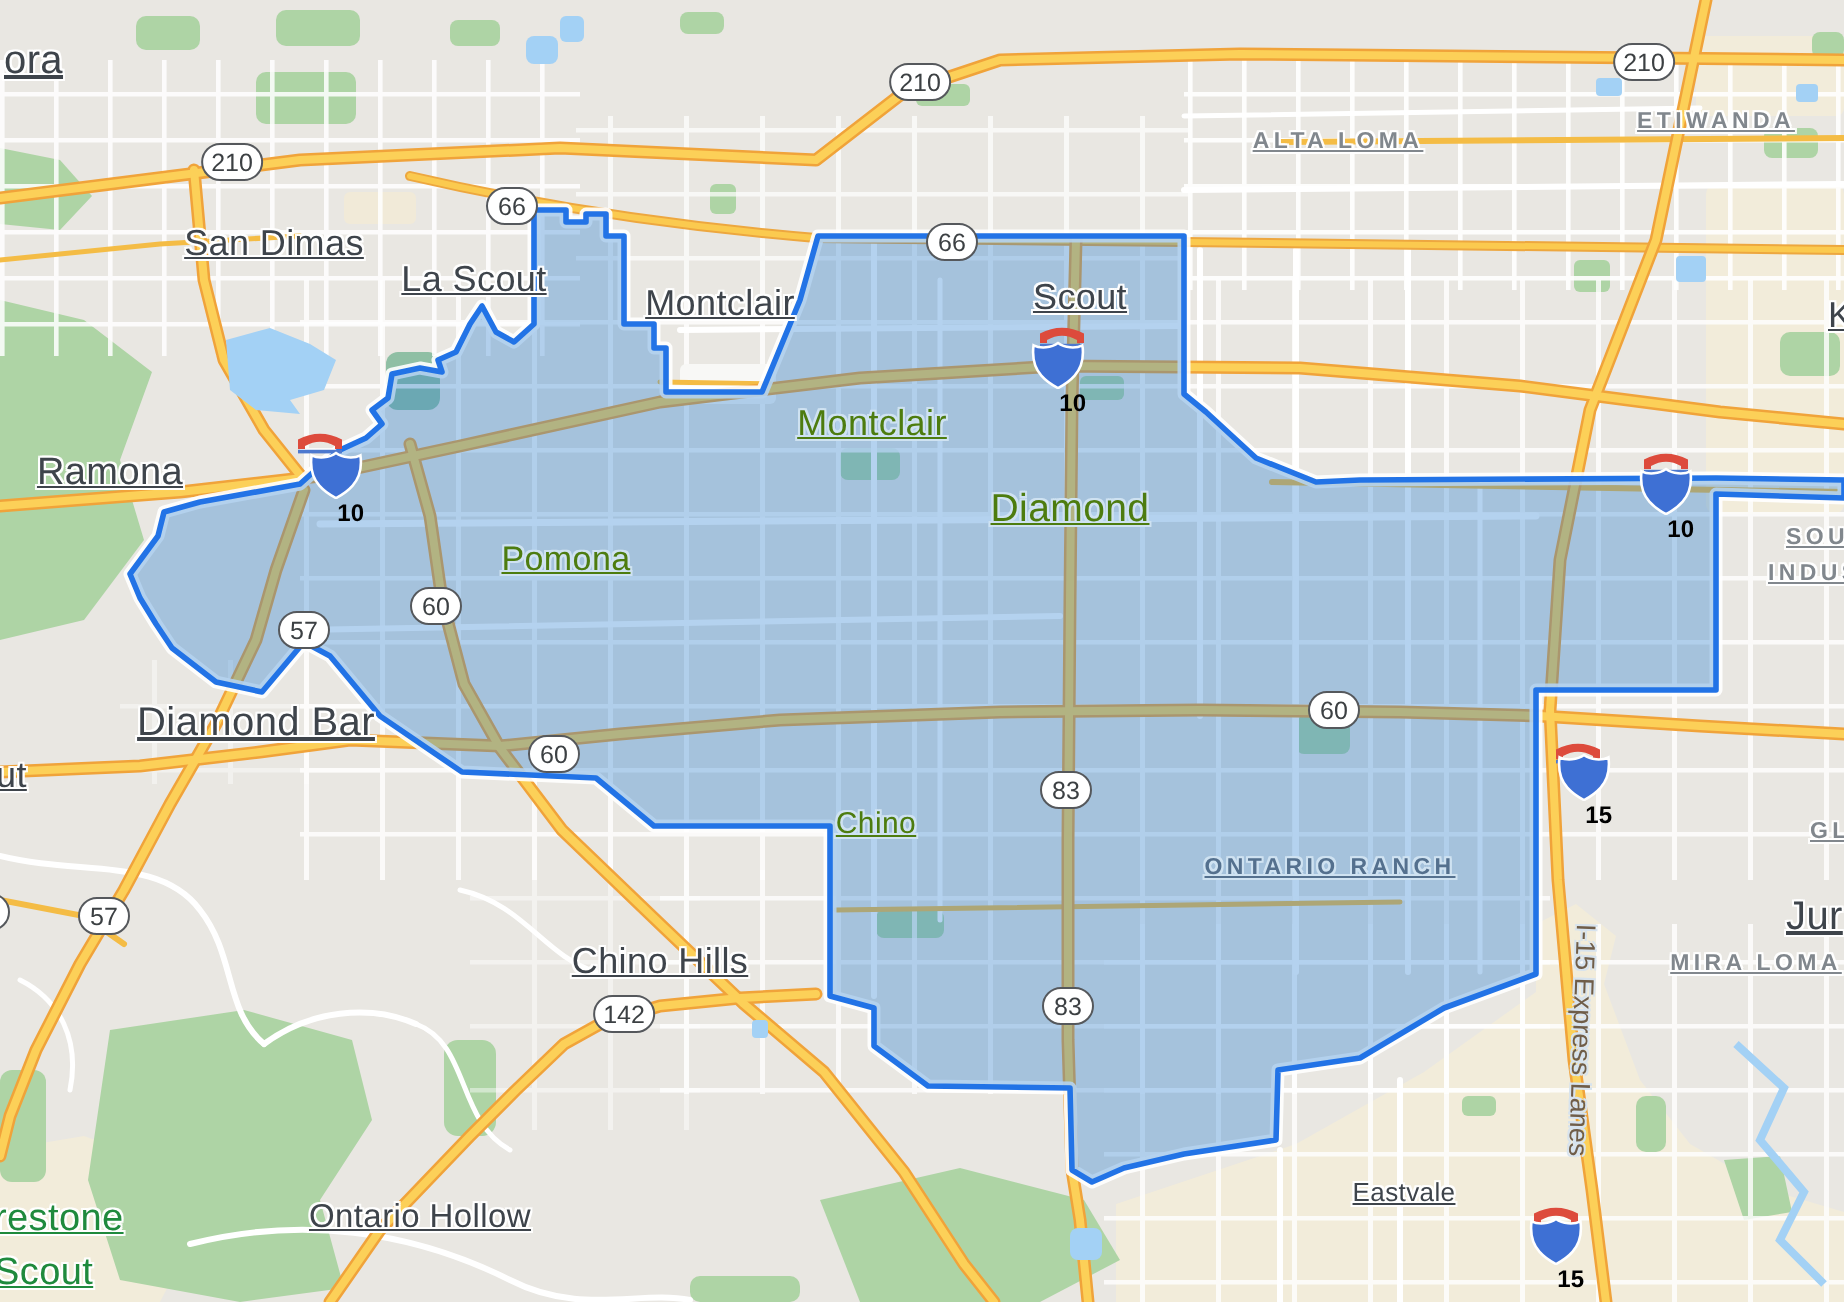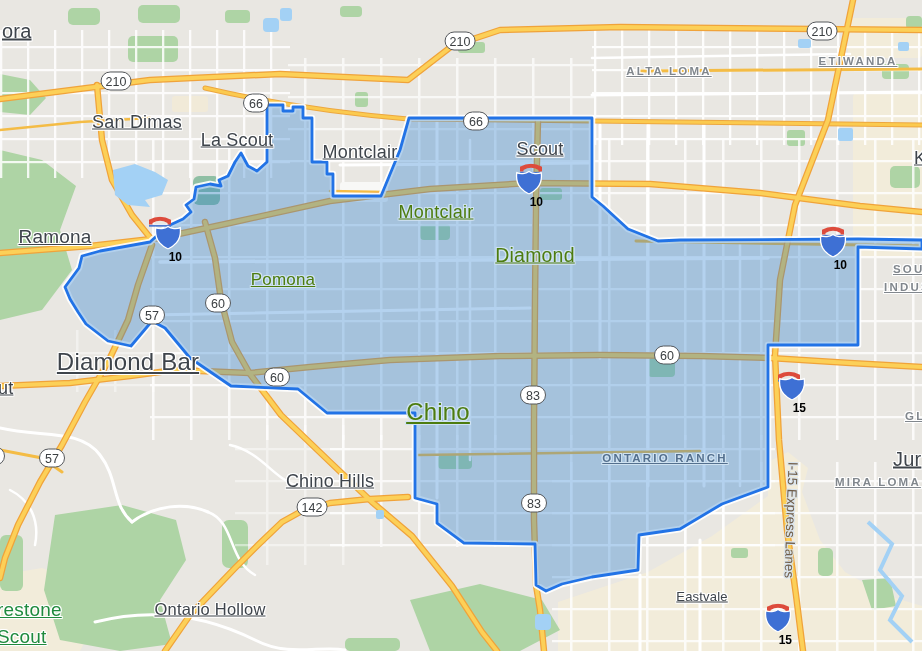--- a/index.html
+++ b/index.html
@@ -11,21 +11,21 @@
        font-family:"Liberation Sans",sans-serif;letter-spacing:.2px;
        text-shadow:-1px -1px 0 rgba(255,255,255,.9),1px -1px 0 rgba(255,255,255,.9),
        -1px 1px 0 rgba(255,255,255,.9),1px 1px 0 rgba(255,255,255,.9),
        0 -1px 0 rgba(255,255,255,.9),0 1px 0 rgba(255,255,255,.9),
        -1px 0 0 rgba(255,255,255,.9),1px 0 0 rgba(255,255,255,.9);text-decoration:underline;}
   .lbl.ll{transform:translateY(-50%);}
   .lbl.in{color:#4d7c0f;
        text-shadow:-1px -1px 0 #cfe2f1,1px -1px 0 #cfe2f1,-1px 1px 0 #cfe2f1,1px 1px 0 #cfe2f1,
        0 -1px 0 #cfe2f1,0 1px 0 #cfe2f1,-1px 0 0 #cfe2f1,1px 0 0 #cfe2f1;}
   .dist{font-weight:700;font-size:11.5px;letter-spacing:2.2px;color:#81878d;}
-  .dist.in{color:#54708e;margin-top:24px;}
+  .dist.in{color:#54708e;}
   .park{color:#1f8a3d;font-weight:400;}
   .rotlbl{position:absolute;white-space:nowrap;color:#6f5d49;font-size:13.5px;
        transform:translate(-50%,-50%) rotate(92deg);
        text-shadow:-1px -1px 0 #d7e3ee,1px -1px 0 #d7e3ee,-1px 1px 0 #d7e3ee,1px 1px 0 #d7e3ee;}
   
   .shv{position:absolute;transform:translate(-50%,-50%);background:#fff;border:1.7px solid #55585c;
        border-radius:12px;height:19px;min-width:26px;padding:0 4px;display:flex;align-items:center;
        justify-content:center;font-size:12.5px;color:#3c4043;box-sizing:border-box;}
   .shi{position:absolute;transform:translate(-50%,-50%);width:28px;height:25px;}
   .shi svg{position:absolute;left:0;top:0;}
@@ -279,23 +279,23 @@
 
 <div class="lbl ll" style="left:2px;top:31px;font-size:20px">ora</div>
 <div class="lbl" style="left:137px;top:122px;font-size:18px">San Dimas</div>
 <div class="lbl" style="left:237px;top:140px;font-size:18px">La Scout</div>
 <div class="lbl" style="left:360px;top:152px;font-size:18px">Montclair</div>
 <div class="lbl" style="left:540px;top:149px;font-size:18px">Scout</div>
 <div class="lbl in" style="left:436px;top:212px;font-size:18px">Montclair</div>
 <div class="lbl in" style="left:535px;top:255px;font-size:19.5px">Diamond</div>
 <div class="lbl in" style="left:283px;top:280px;font-size:17px">Pomona</div>
 <div class="lbl" style="left:55px;top:237px;font-size:19px">Ramona</div>
-<div class="lbl" style="left:128px;top:362px;font-size:24px">Diamond Bar</div>
+<div class="lbl" style="left:128px;top:362px;font-size:20px">Diamond Bar</div>
 <div class="lbl ll" style="left:-2px;top:388px;font-size:18px">ut</div>
-<div class="lbl in" style="left:438px;top:412px;font-size:24px">Chino</div>
+<div class="lbl in" style="left:438px;top:412px;font-size:15px">Chino</div>
 <div class="lbl" style="left:330px;top:481px;font-size:18px">Chino Hills</div>
 <div class="lbl" style="left:210px;top:609px;font-size:16.5px">Ontario Hollow</div>
 <div class="lbl" style="left:702px;top:596px;font-size:13px">Eastvale</div>
 <div class="lbl ll" style="left:893px;top:459px;font-size:20px">Jur</div>
 <div class="lbl ll" style="left:914px;top:158px;font-size:18px">K</div>
 
 <div class="lbl dist" style="left:669px;top:71px">ALTA LOMA</div>
 <div class="lbl dist" style="left:858px;top:61px">ETIWANDA</div>
 <div class="lbl dist in" style="left:665px;top:434px">ONTARIO RANCH</div>
 <div class="lbl dist" style="left:878px;top:482px">MIRA LOMA</div>

